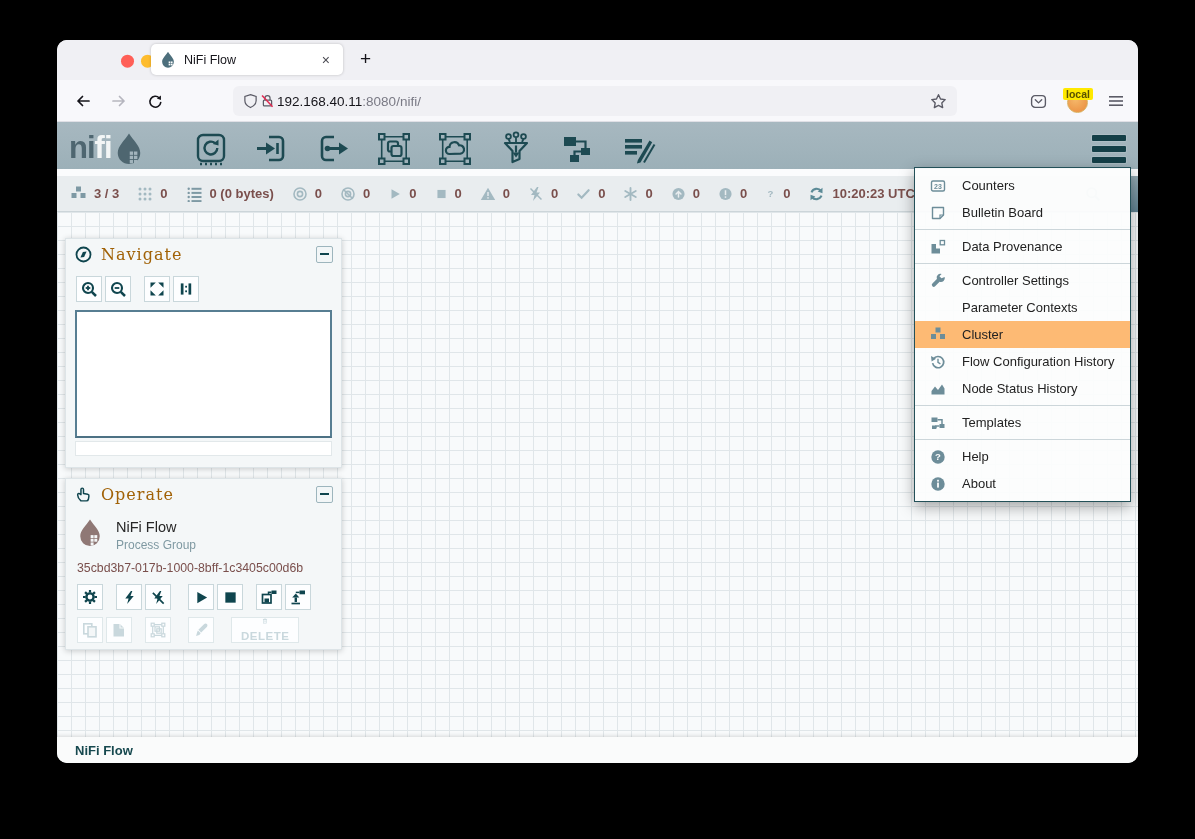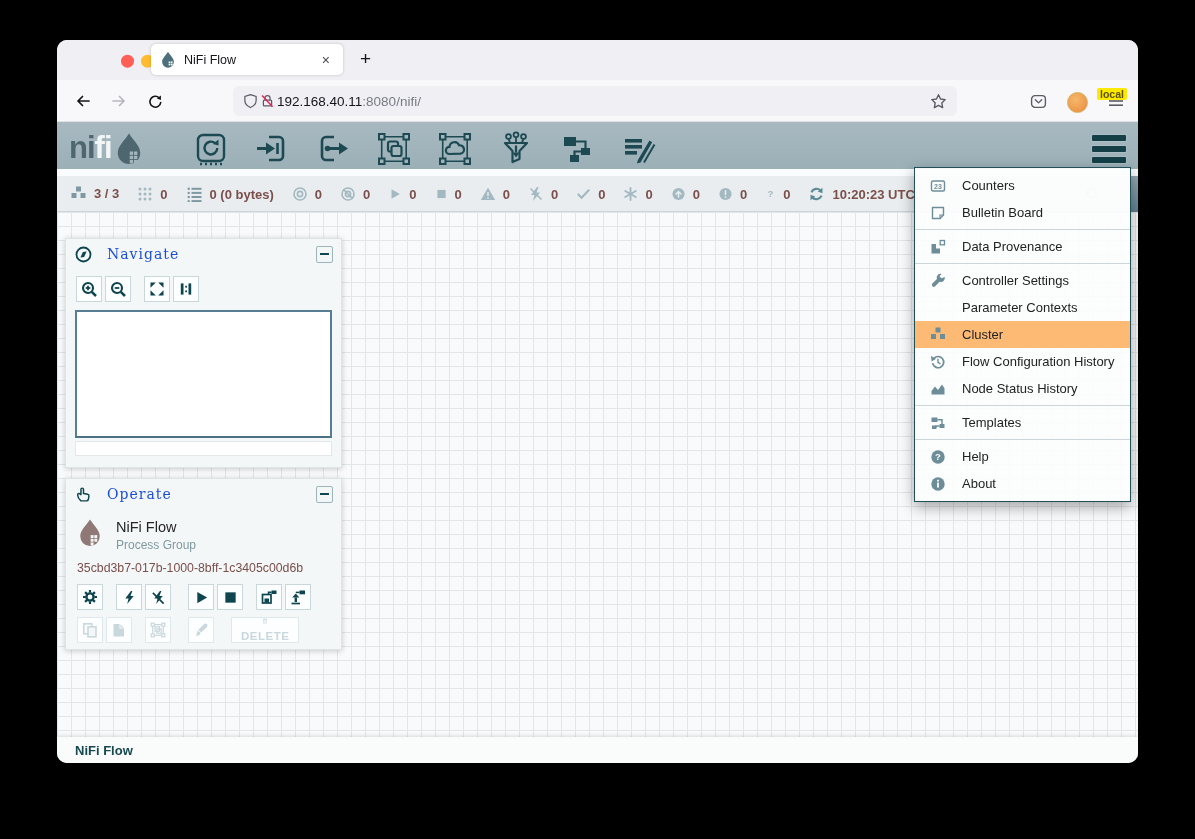--- a/index.html
+++ b/index.html
@@ -20,55 +20,55 @@
 
   .navbar { position:absolute; left:0; top:40px; right:0; height:42px; background:#f8f8fb; border-bottom:1px solid #e0e0e6; }
   .nbtn { position:absolute; top:9px; width:24px; height:24px; display:grid; place-items:center; color:#15141a; }
   .nbtn.dis { color:#b6b6bf; }
   .urlfield { position:absolute; left:176px; top:6px; width:724px; height:30px; background:#f0f0f4; border-radius:6px;
               display:flex; align-items:center; padding:0 10px; gap:2px; }
   .url { font-size:13.5px; color:#15141a; }
   .url .dim { color:#7a7a85; }
   .spacer { flex:1; }
   .chip { position:absolute; top:9px; width:24px; height:24px; display:grid; place-items:center; color:#5b5b66; }
-  .localbadge { position:absolute; left:1040px; top:8px; background:#ffe900; color:#5a5200; font-size:10.5px; font-weight:bold;
+  .localbadge { position:absolute; left:1006px; top:8px; background:#ffe900; color:#5a5200; font-size:10.5px; font-weight:bold;
                 padding:0 3px; border-radius:2px; z-index:3; }
   .avatar { position:absolute; left:1010px; top:12px; width:21px; height:21px; border-radius:50%;
             background:radial-gradient(circle at 40% 35%, #f5b86a, #e98a3c); border:1px solid #d9b05e; }
 
   
   .nheader { position:absolute; left:0; top:82px; right:0; height:47px; background:linear-gradient(#a7b8c0,#9cb0b8);padding-left:45px; }
   .logo { position:absolute; left:12px; top:8px; display:flex; align-items:flex-start; font-weight:bold; font-size:31px; letter-spacing:-1px; }
   .logo .ni { color:#4e6670; } .logo .fi { color:#f3f6f6; }
   .tbrow { position:absolute; left:135px; top:8px; display:flex; gap:23px; }
   .tbi { width:38px; height:38px; color:#1d4a52; display:grid; place-items:center; cursor:grab; }
   .nmenu-btn { position:absolute; left:1035px; top:13px; width:34px; height:28px; display:flex; flex-direction:column; justify-content:space-between; }
   .nmenu-btn i { display:block; height:6px; background:#143f47; border-radius:1px; box-shadow:0 0 0 1px rgba(255,255,255,.12); }
 
   
   .statusbar { position:absolute; left:0; top:136px; right:0; height:36px; background:#e9edef; border-bottom:1px solid #ccd5d9;
                display:flex; align-items:center; padding-left:13px; gap:18px; font-weight:bold; font-size:13px; color:#7a4f4c; }
-  .sitem { display:flex; align-items:flex-end; gap:7px; white-space:nowrap; }
+  .sitem { display:flex; align-items:flex-start; gap:7px; white-space:nowrap; }
   .sic { color:#a3b9c1; flex:none; }
   .sic.dark { color:#7e99a4; } .sic.teal { color:#5c8b97; }
   .ghost-search { position:absolute; left:1028px; top:10px; color:#6d8d99; opacity:.3; }
   .edge-strip { position:absolute; right:0; top:0; width:7px; height:36px; background:linear-gradient(#93a9b2,#5f8191); }
 
   
   .canvas { position:absolute; left:0; top:172px; right:0; bottom:26px; background:#f8fafb;
             background-image:linear-gradient(#e0e6e9 1px, transparent 1px), linear-gradient(90deg,#e0e6e9 1px, transparent 1px);
             background-size:14px 14px; }
   .crumbbar { position:absolute; left:0; bottom:0; right:0; height:26px; background:#fafbfb; box-shadow:0 -1px 4px rgba(0,0,0,.14);
               display:flex; align-items:center; padding-left:18px; }
   .crumb { font-size:13px; font-weight:bold; color:#17494f; }
 
   
   .panel { position:absolute; left:8px; width:277px; background:#f4f7f8; border:1px solid #dde4e7; box-shadow:0 1px 6px rgba(0,0,0,.2); }
-  .panel-h { height:30px; display:flex; align-items:center; padding:0 8px 0 9px; gap:15px;
-             font-family:"DejaVu Serif", serif; font-size:14px; color:#1d4ed8; letter-spacing:1px; }
+  .panel-h { height:30px; display:flex; align-items:center; padding:0 8px 0 9px; gap:9px;
+             font-family:"DejaVu Serif", serif; font-size:16px; color:#a16207; letter-spacing:1px; }
   .panel-h .hic { color:#0f454e; display:grid; place-items:center; }
   .collapse { margin-left:auto; width:17px; height:17px; border:1px solid #9db5bd; border-radius:2px; background:#f2f6f7; display:grid; place-items:center; }
   .collapse i { display:block; width:9px; height:2px; background:#0f454e; }
 
   .navigate { top:198px; height:230px; }
   .navbtns { display:flex; padding:7px 8px 4px 10px; }
   .pbtn { width:26px; height:26px; background:#fdfeff; border:1px solid #c9d7db; display:grid; place-items:center; color:#0f454e; }
   .pbtn + .pbtn { margin-left:3px; }
   .pbtn.gap { margin-left:13px; }
   .minimap { margin:4px 9px 0; height:128px; background:#fff; border:2px solid #577e92; border-bottom-color:#4c7184; }

